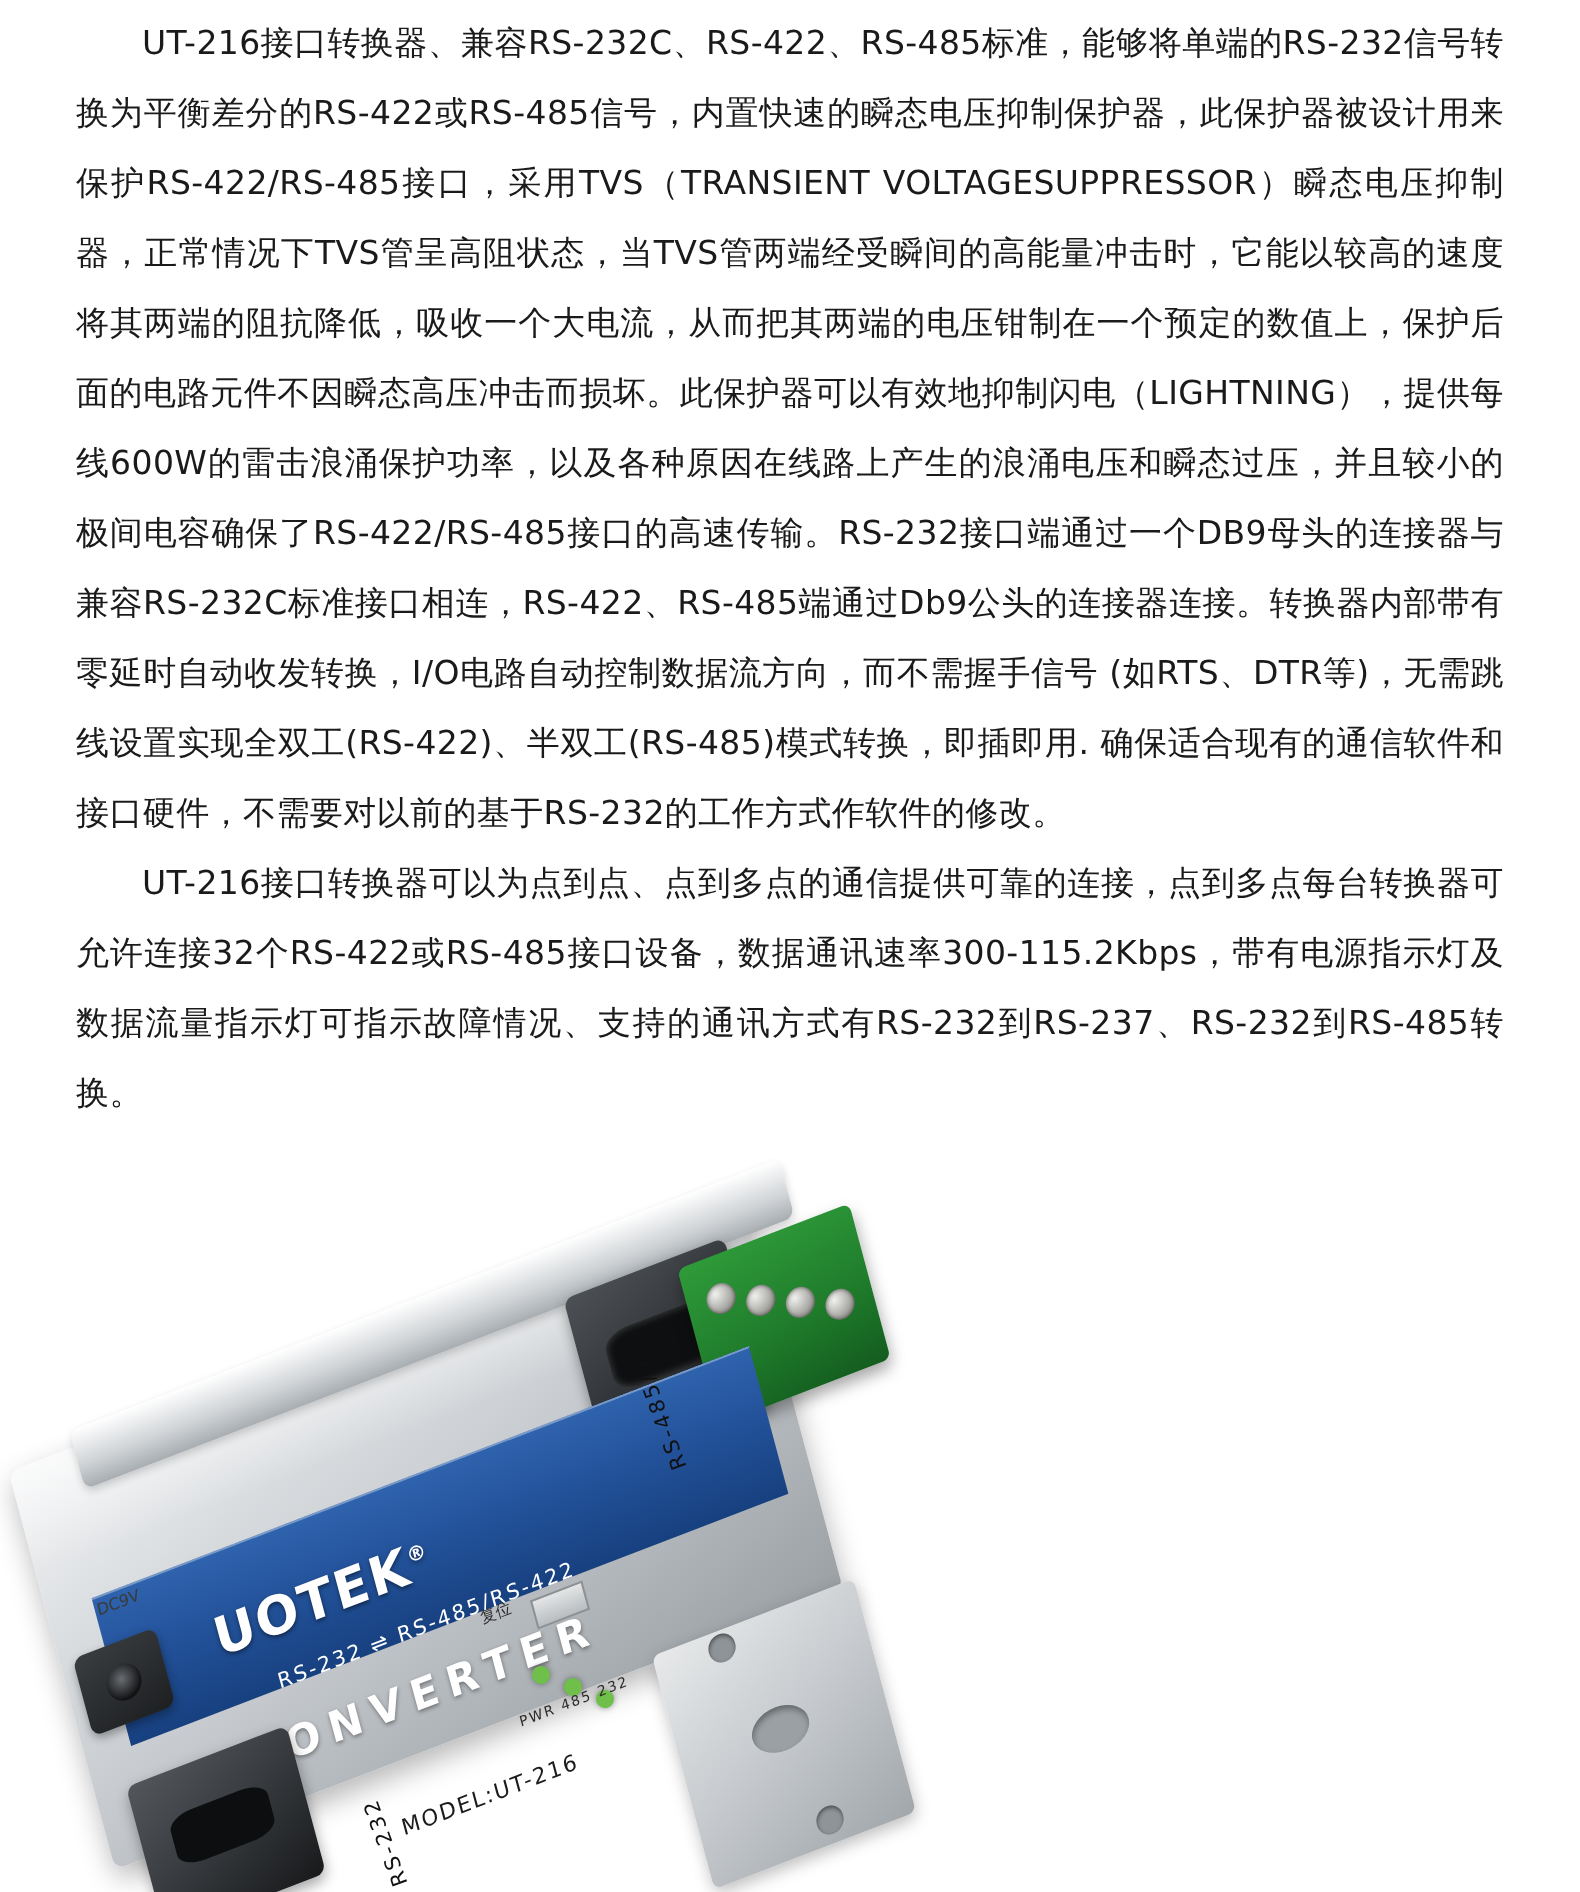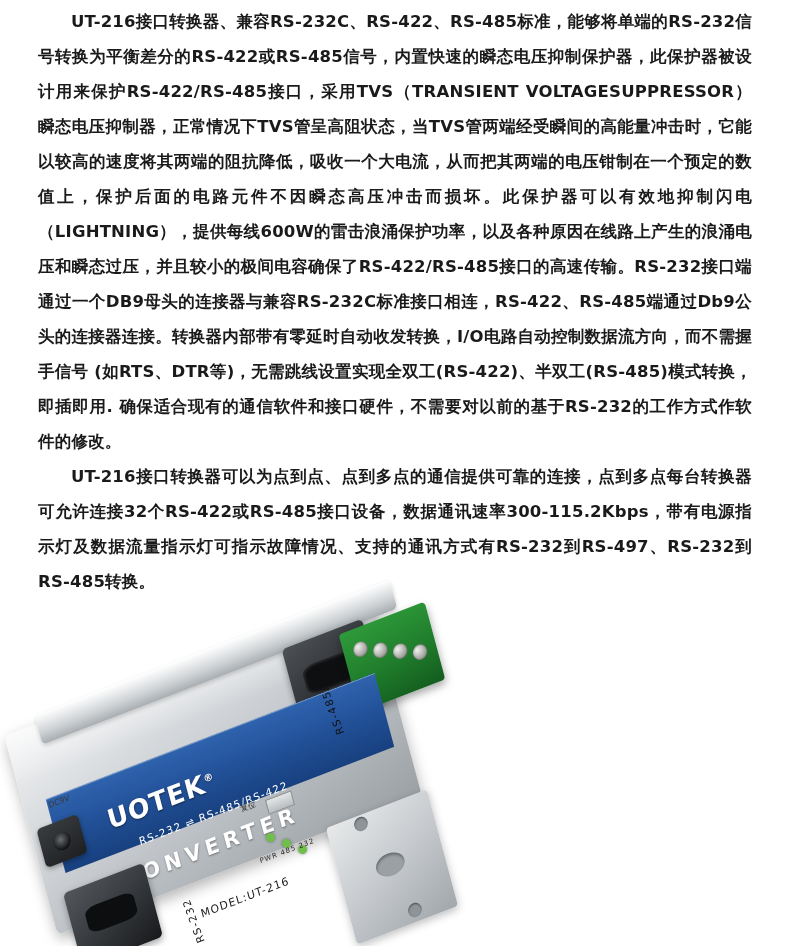--- a/index.html
+++ b/index.html
@@ -25,21 +25,20 @@
     font-size: 16.5px;
     line-height: 35px;
     letter-spacing: 0.2px;
     text-align: justify;
     text-justify: inter-ideograph;
     color: #1a1a1a;
   }
   .article p {
     margin: 0;
     text-indent: 2em;
-    font-weight: bold;
   }
 
   
   .photo-area {
     position: absolute;
     left: 0;
     top: 555px;
     width: 790px;
     height: 391px;
   }
@@ -331,21 +330,21 @@
     background: linear-gradient(180deg, #e3e5e6, #b9bdc0);
     border: 1px solid #8d9194;
     transform: rotate(-21deg) skewX(-6deg);
   }
 </style>
 </head>
 <body>
 
 <div class="article">
   <p>UT-216接口转换器、兼容RS-232C、RS-422、RS-485标准，能够将单端的RS-232信号转换为平衡差分的RS-422或RS-485信号，内置快速的瞬态电压抑制保护器，此保护器被设计用来保护RS-422/RS-485接口，采用TVS（TRANSIENT VOLTAGESUPPRESSOR）瞬态电压抑制器，正常情况下TVS管呈高阻状态，当TVS管两端经受瞬间的高能量冲击时，它能以较高的速度将其两端的阻抗降低，吸收一个大电流，从而把其两端的电压钳制在一个预定的数值上，保护后面的电路元件不因瞬态高压冲击而损坏。此保护器可以有效地抑制闪电（LIGHTNING），提供每线600W的雷击浪涌保护功率，以及各种原因在线路上产生的浪涌电压和瞬态过压，并且较小的极间电容确保了RS-422/RS-485接口的高速传输。RS-232接口端通过一个DB9母头的连接器与兼容RS-232C标准接口相连，RS-422、RS-485端通过Db9公头的连接器连接。转换器内部带有零延时自动收发转换，I/O电路自动控制数据流方向，而不需握手信号 (如RTS、DTR等)，无需跳线设置实现全双工(RS-422)、半双工(RS-485)模式转换，即插即用. 确保适合现有的通信软件和接口硬件，不需要对以前的基于RS-232的工作方式作软件的修改。</p>
-  <p>UT-216接口转换器可以为点到点、点到多点的通信提供可靠的连接，点到多点每台转换器可允许连接32个RS-422或RS-485接口设备，数据通讯速率300-115.2Kbps，带有电源指示灯及数据流量指示灯可指示故障情况、支持的通讯方式有RS-232到RS-497、RS-232到RS-485转换。</p>
+  <p>UT-216接口转换器可以为点到点、点到多点的通信提供可靠的连接，点到多点每台转换器可允许连接32个RS-422或RS-485接口设备，数据通讯速率300-115.2Kbps，带有电源指示灯及数据流量指示灯可指示故障情况、支持的通讯方式有RS-232到RS-237、RS-232到RS-485转换。</p>
 </div>
 
 <div class="photo-area">
 
   <div class="device">
 
     <div class="body-main"></div>
     <div class="body-top"></div>
 
     <div class="db9"></div>

